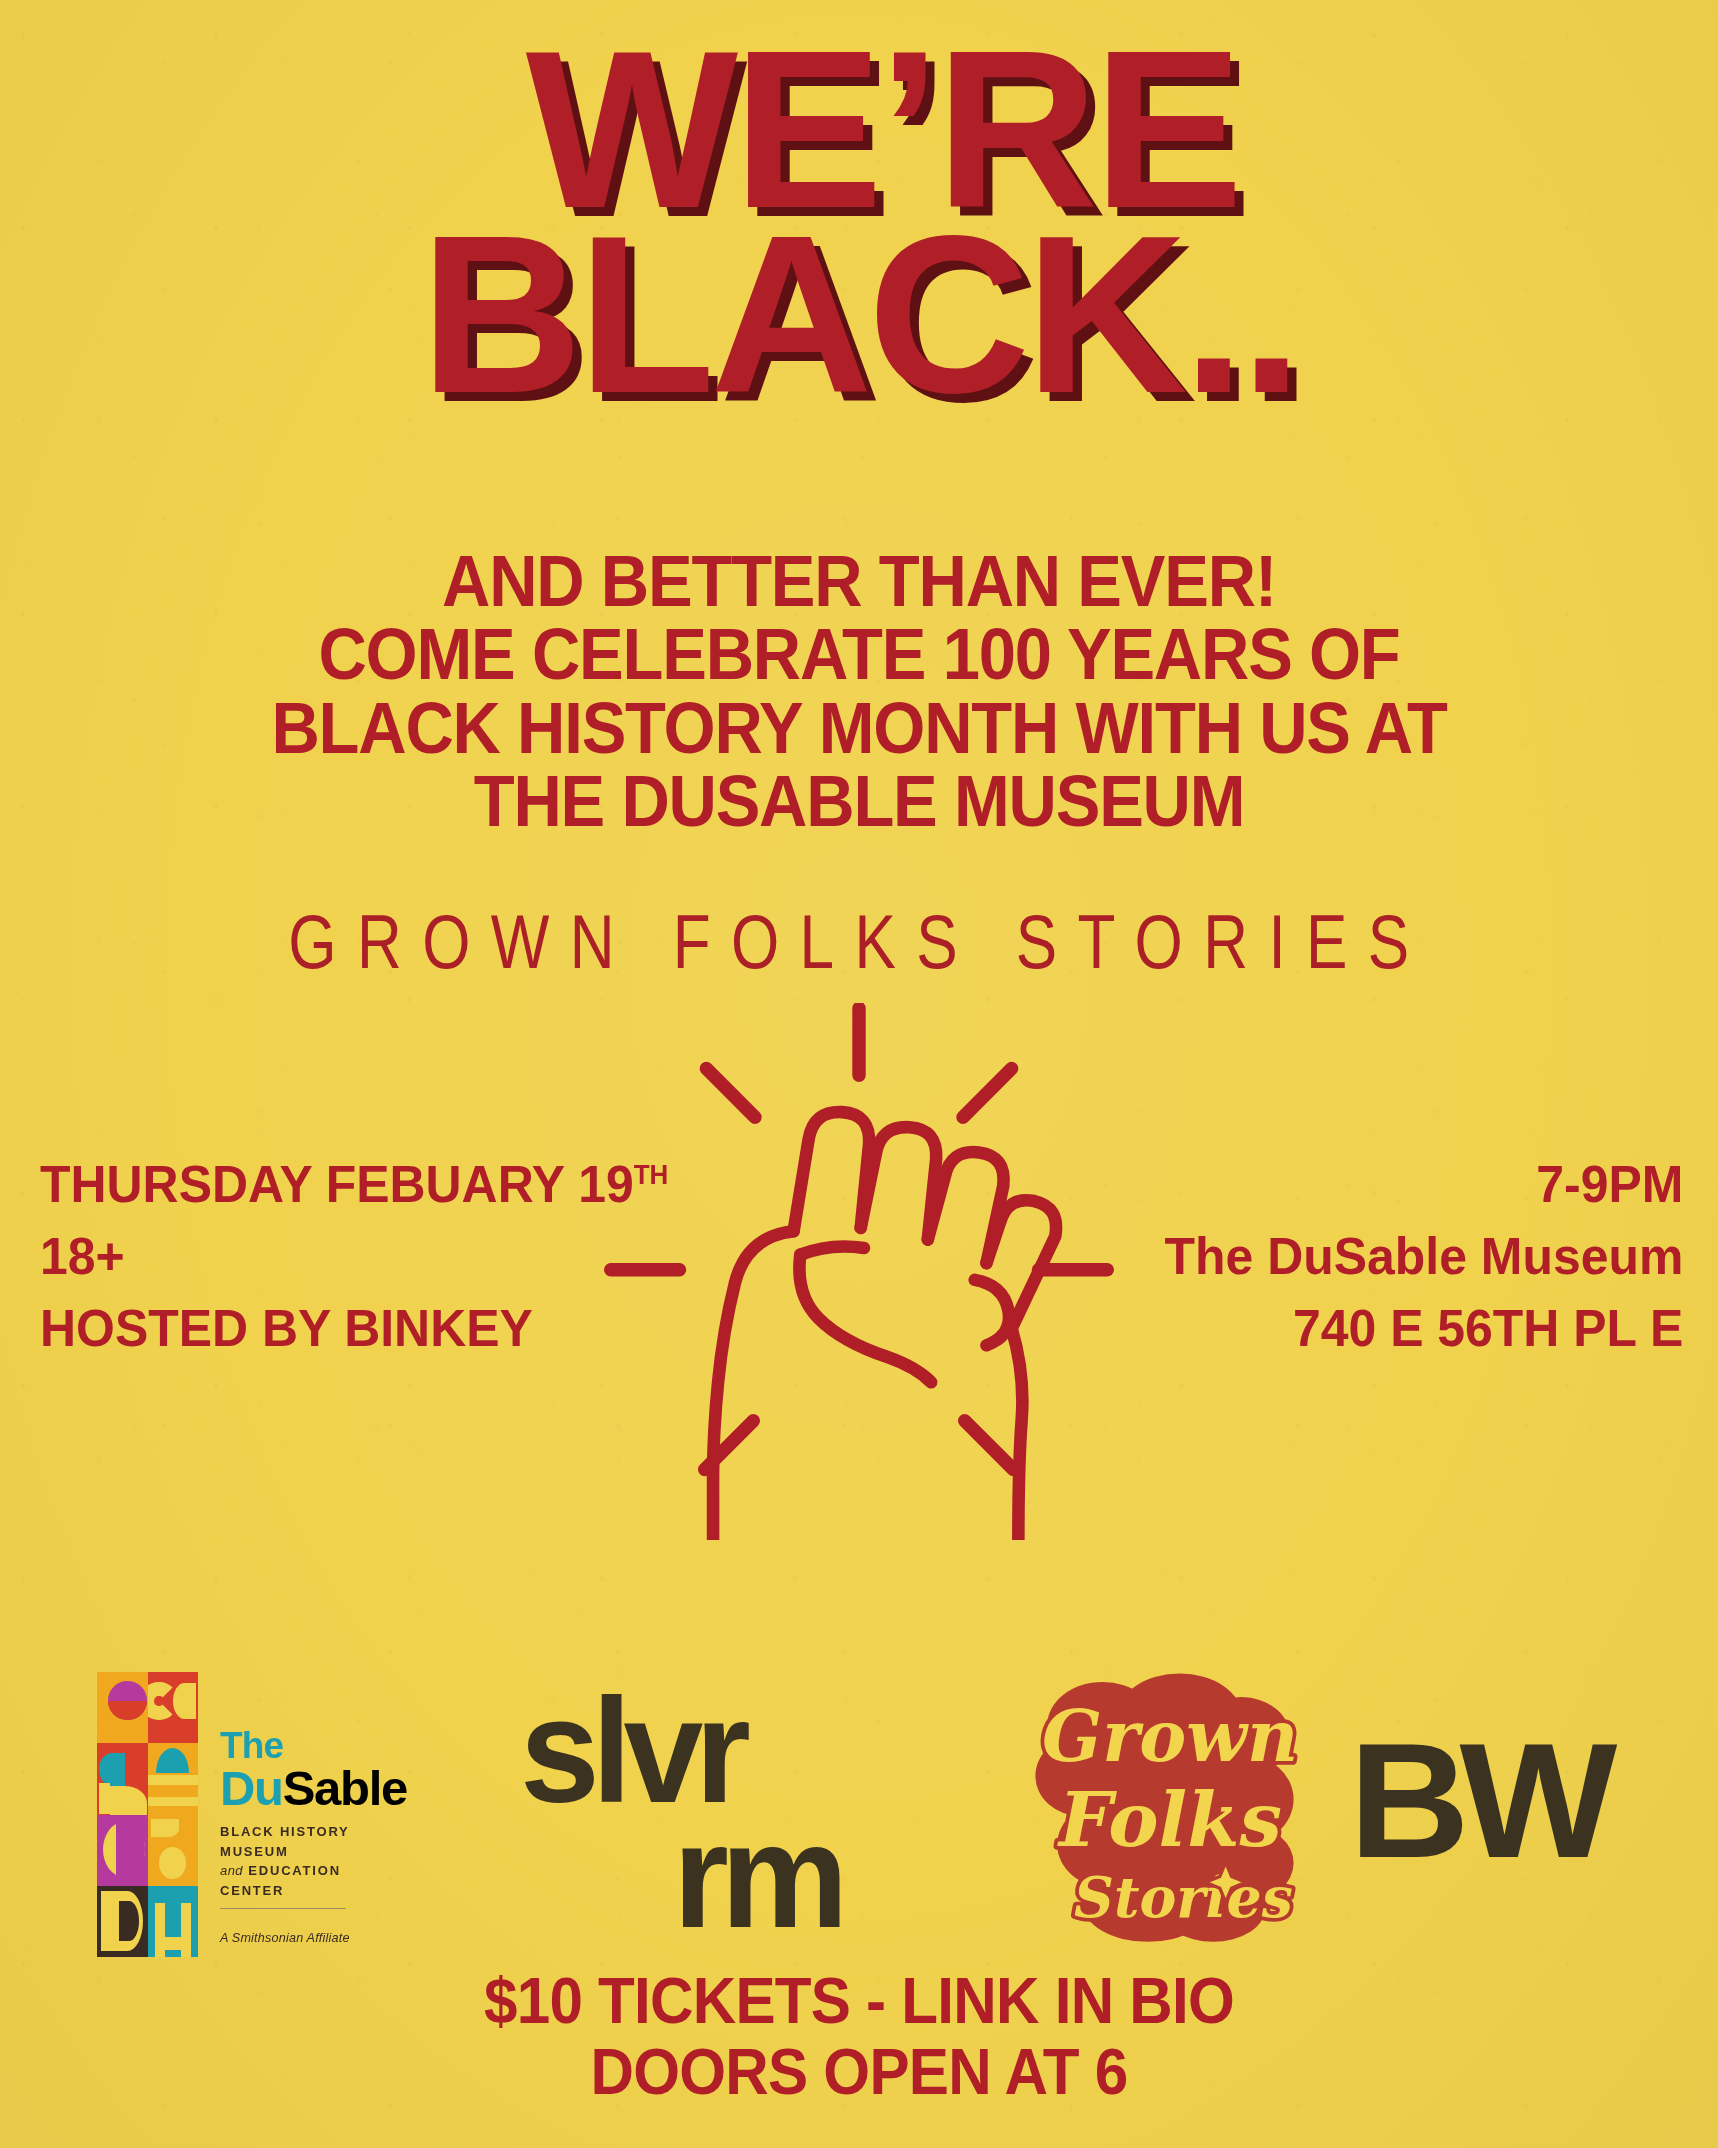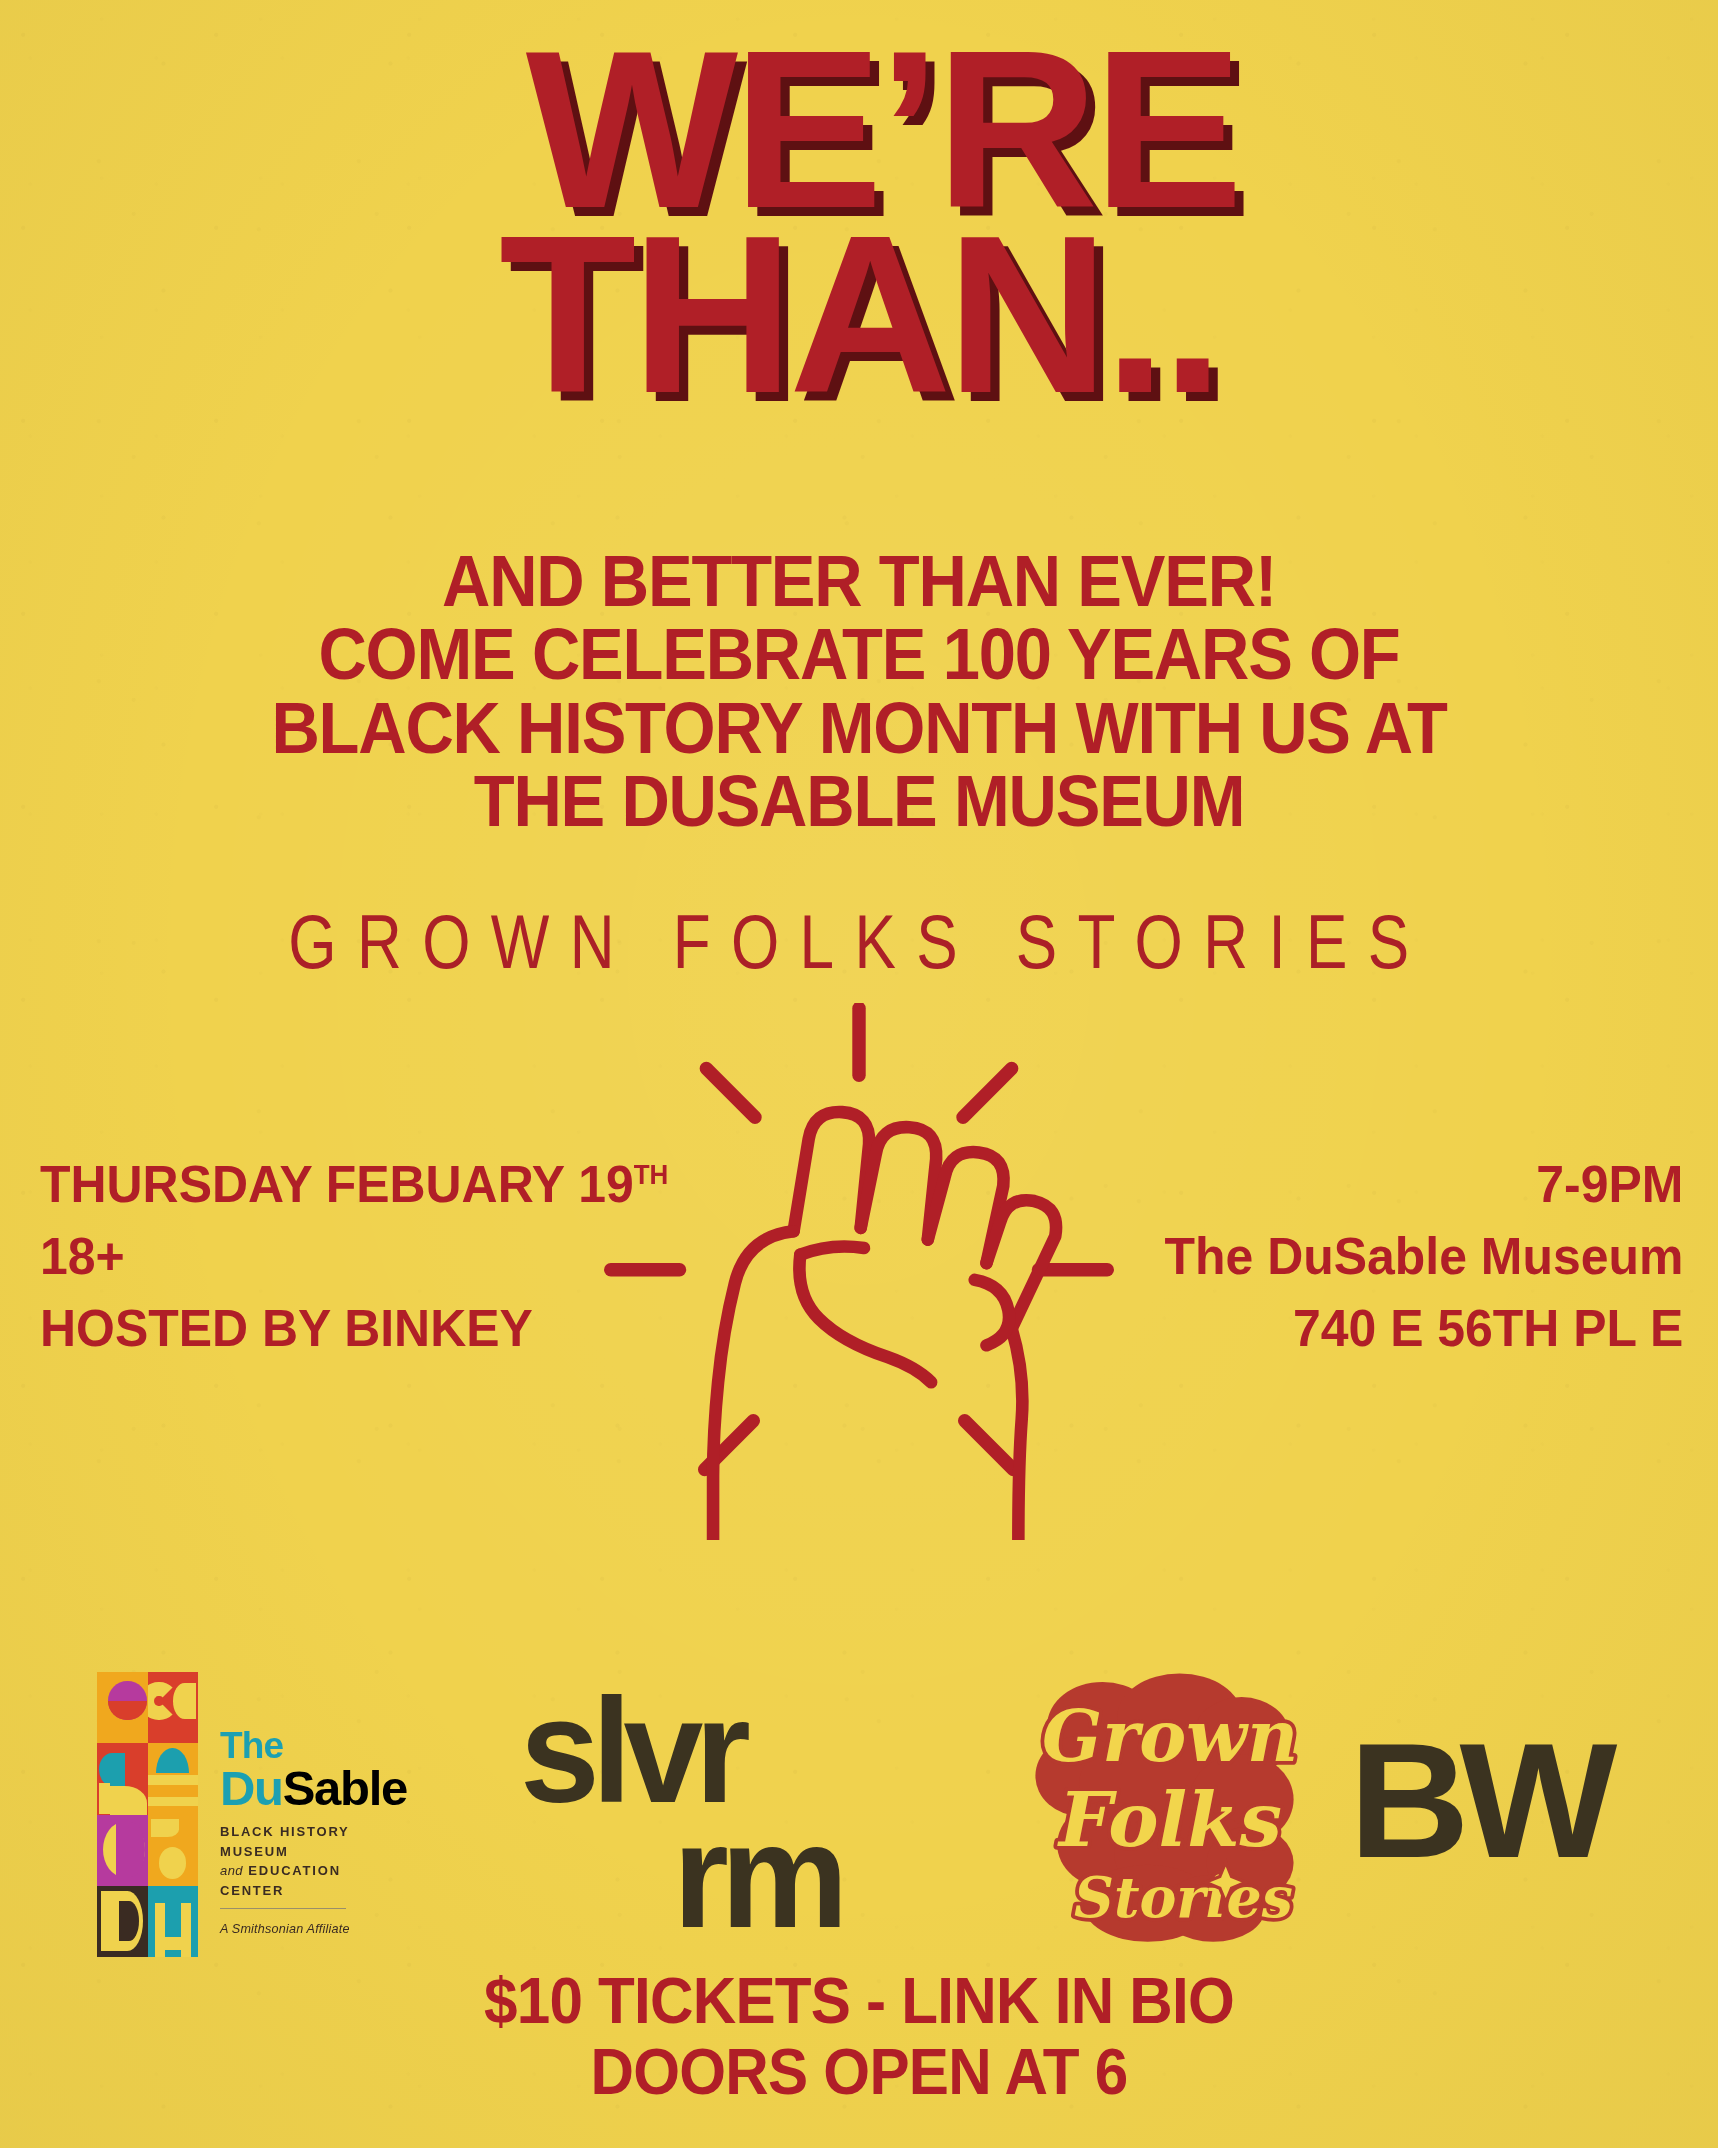--- a/index.html
+++ b/index.html
@@ -168,21 +168,21 @@
   }
   .ds-name { font-weight: 700; font-size: 49px; line-height: 1.02; letter-spacing: -1.3px; }
   .ds-du { color: #1CA0B2; }
   .ds-sable { color: #000000; }
   .ds-sub {
     margin-top: 8.4px; color: #3A2B22;
     font-weight: 700; font-size: 13px; letter-spacing: 1.8px; line-height: 1.5;
   }
   .ds-sub .it { font-style: italic; font-weight: 400; letter-spacing: 0.4px; }
   .ds-rule { margin-top: 7.6px; width: 126px; height: 1.3px; background:#9A8F6A; }
-  .ds-affil { margin-top: 13px; color:#3A2B22; font-style: italic; font-size: 12.6px; letter-spacing:0.2px; }
+  .ds-affil { margin-top: 22px; color:#3A2B22; font-style: italic; font-size: 12.6px; letter-spacing:0.2px; }
 
   
   #slvr-rm { left: 520px; top: 72px; color: #3B3320; }
   .slvr {
     font-weight: 700; font-size: 148px; line-height: .80;
     letter-spacing: -8.4px; transform: scaleX(.97);
     transform-origin: left center;
   }
   .rm {
     font-weight: 700; font-size: 148px; line-height: .82;
@@ -229,21 +229,21 @@
 </head>
 <body>
 
 <div id="poster">
 
   <div id="paper-texture"></div>
   <div id="paper-vignette"></div>
 
   <div class="headline-wrap">
     <div class="headline headline-1">WE’RE</div>
-    <div class="headline headline-2">THAN..</div>
+    <div class="headline headline-2">BLACK..</div>
   </div>
 
   <div class="subhead">
     <div>AND BETTER THAN EVER!</div>
     <div>COME CELEBRATE 100 YEARS OF</div>
     <div>BLACK HISTORY MONTH WITH US AT</div>
     <div>THE DUSABLE MUSEUM</div>
   </div>
 
   <div class="kicker">GROWN FOLKS STORIES</div>

